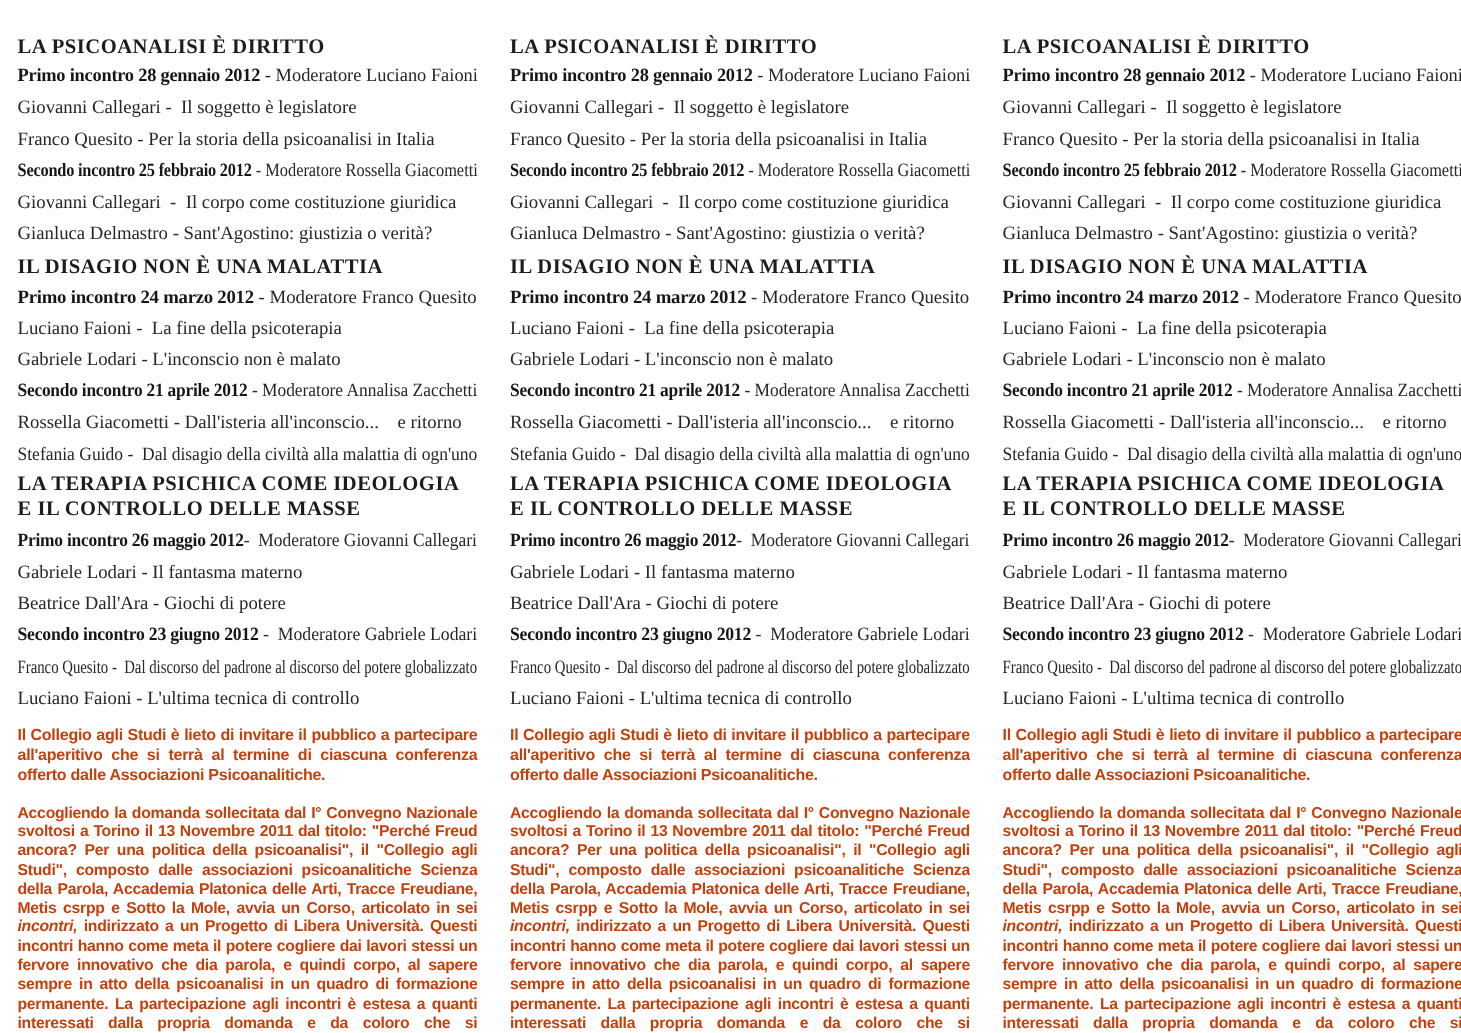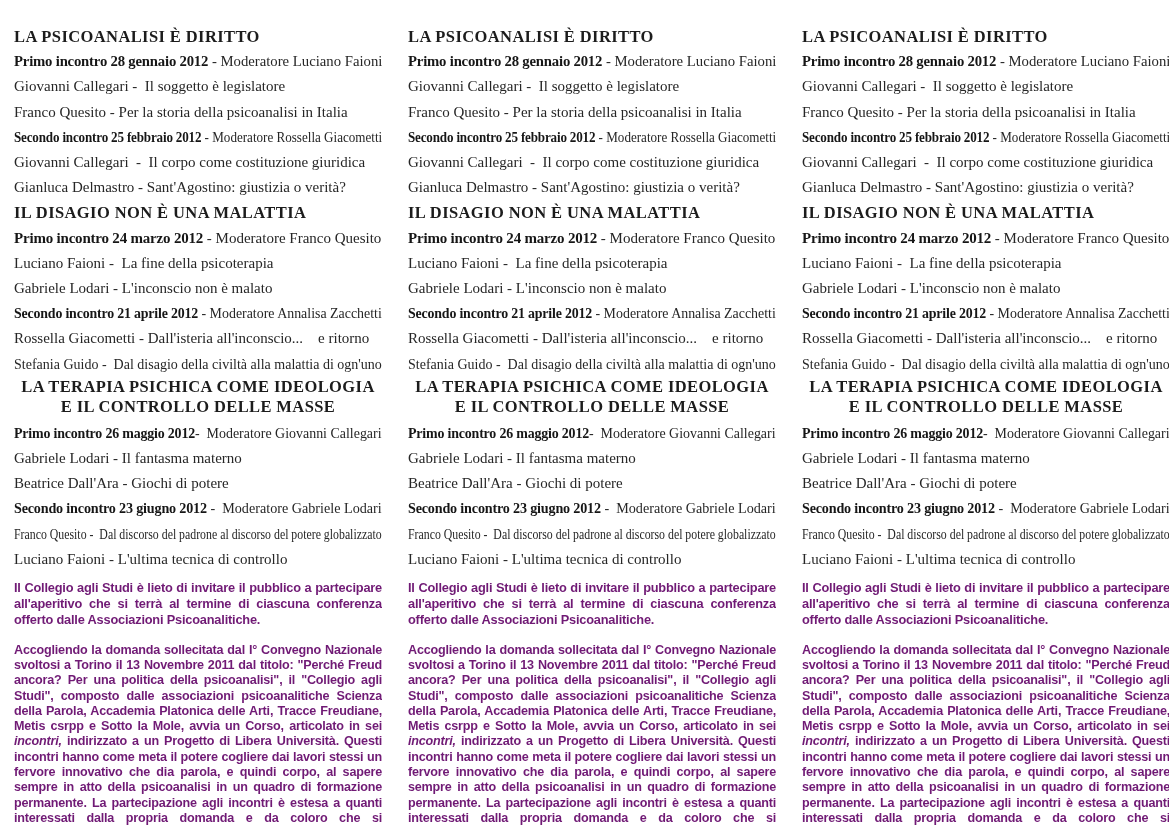--- a/index.html
+++ b/index.html
@@ -32,41 +32,41 @@
     font-weight: bold;
     font-size: 16.5px;
     color: #1c1c1c;
     letter-spacing: 0.4px;
   }
   .title-line {
     display: block;
     line-height: 25.2px;
     white-space: pre;
   }
-  .section-title.multi .title-line { line-height: 20.5px; text-align: center; }
+  .section-title.multi .title-line { line-height: 20.5px; }
   .section-title.multi { padding-bottom: 3px; }
   .row {
     margin: 0;
     font-family: "Liberation Serif", "DejaVu Serif", serif;
     font-size: 15px;
     color: #262626;
     line-height: 25.2px;
     white-space: pre;
   }
   .row .row-lead {
     font-weight: bold;
     color: #161616;
     letter-spacing: -0.2px;
   }
   .fit { display: block; }
   
   .footer-par {
     font-family: "Liberation Sans", "DejaVu Sans", sans-serif;
     font-weight: bold;
-    color: #701a75;
+    color: #c2410c;
     text-align: justify;
     letter-spacing: -0.2px;
   }
   .footer-par.invite {
     margin: 8px 0 0 0;
     font-size: 12.8px;
     line-height: 16.2px;
   }
   .footer-par.about {
     margin: 14px 0 0 0;

